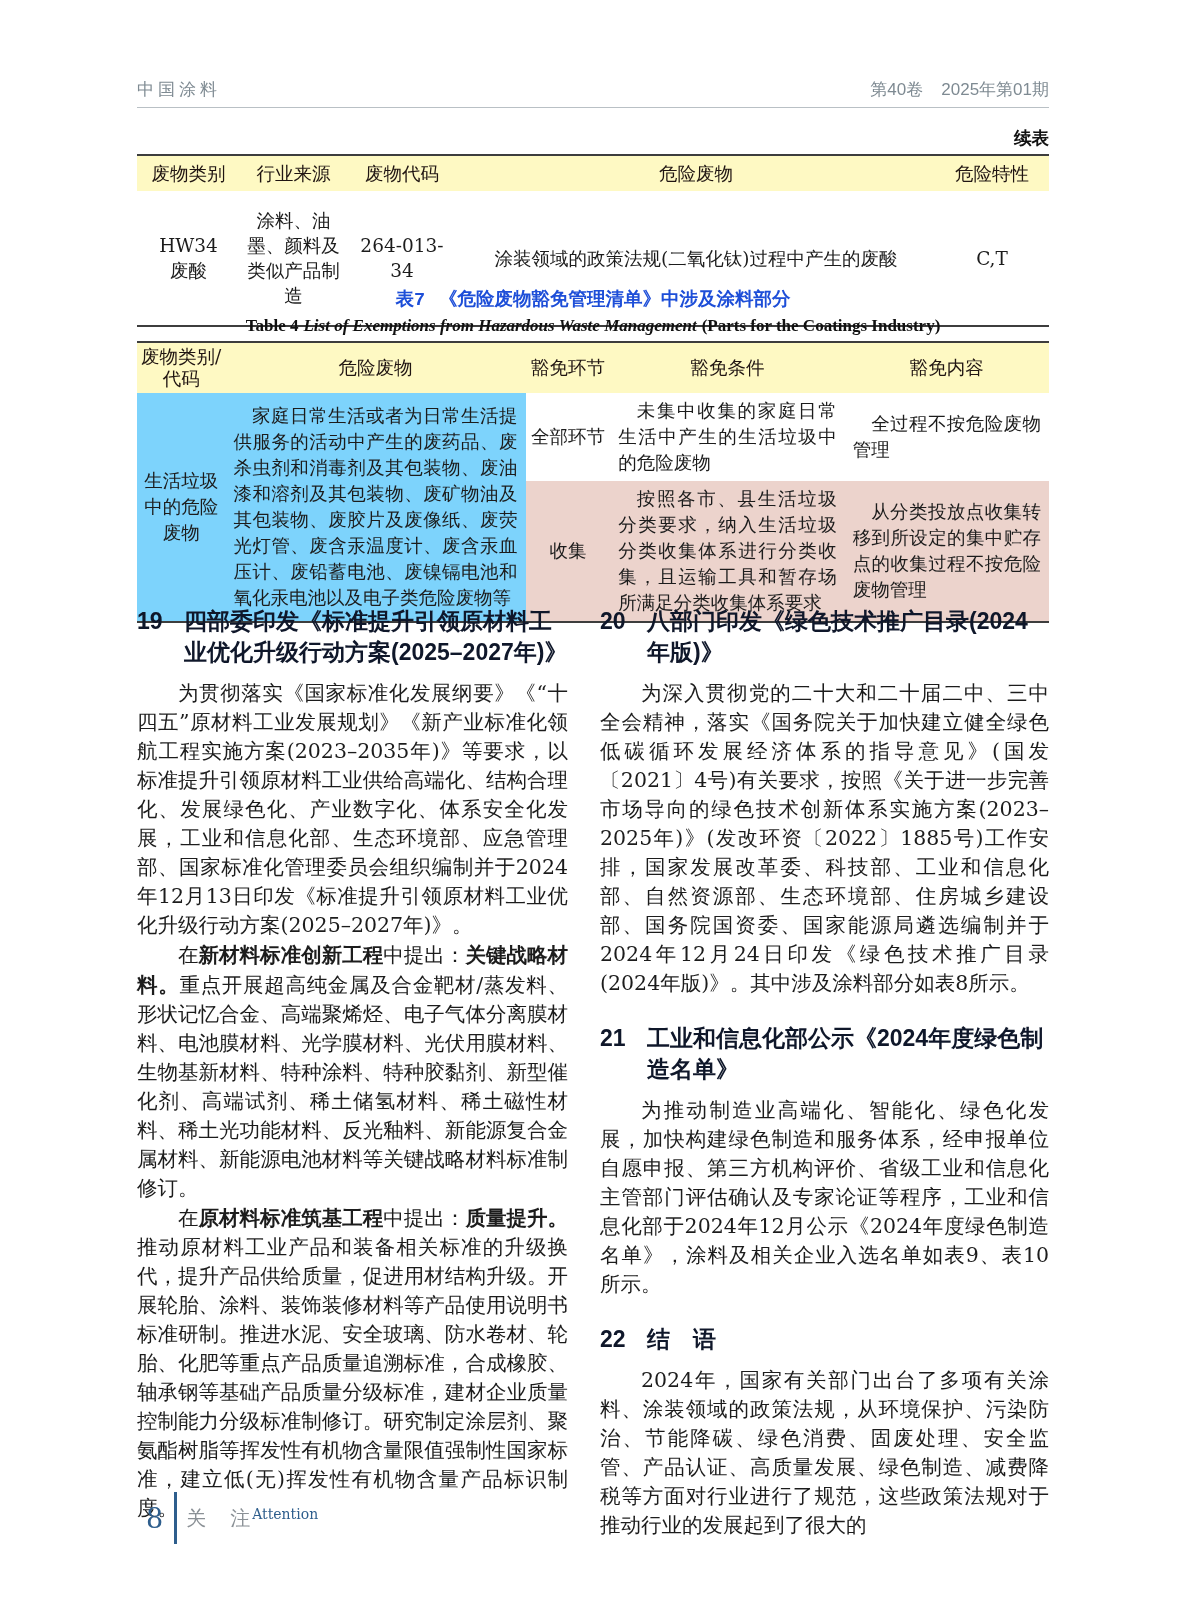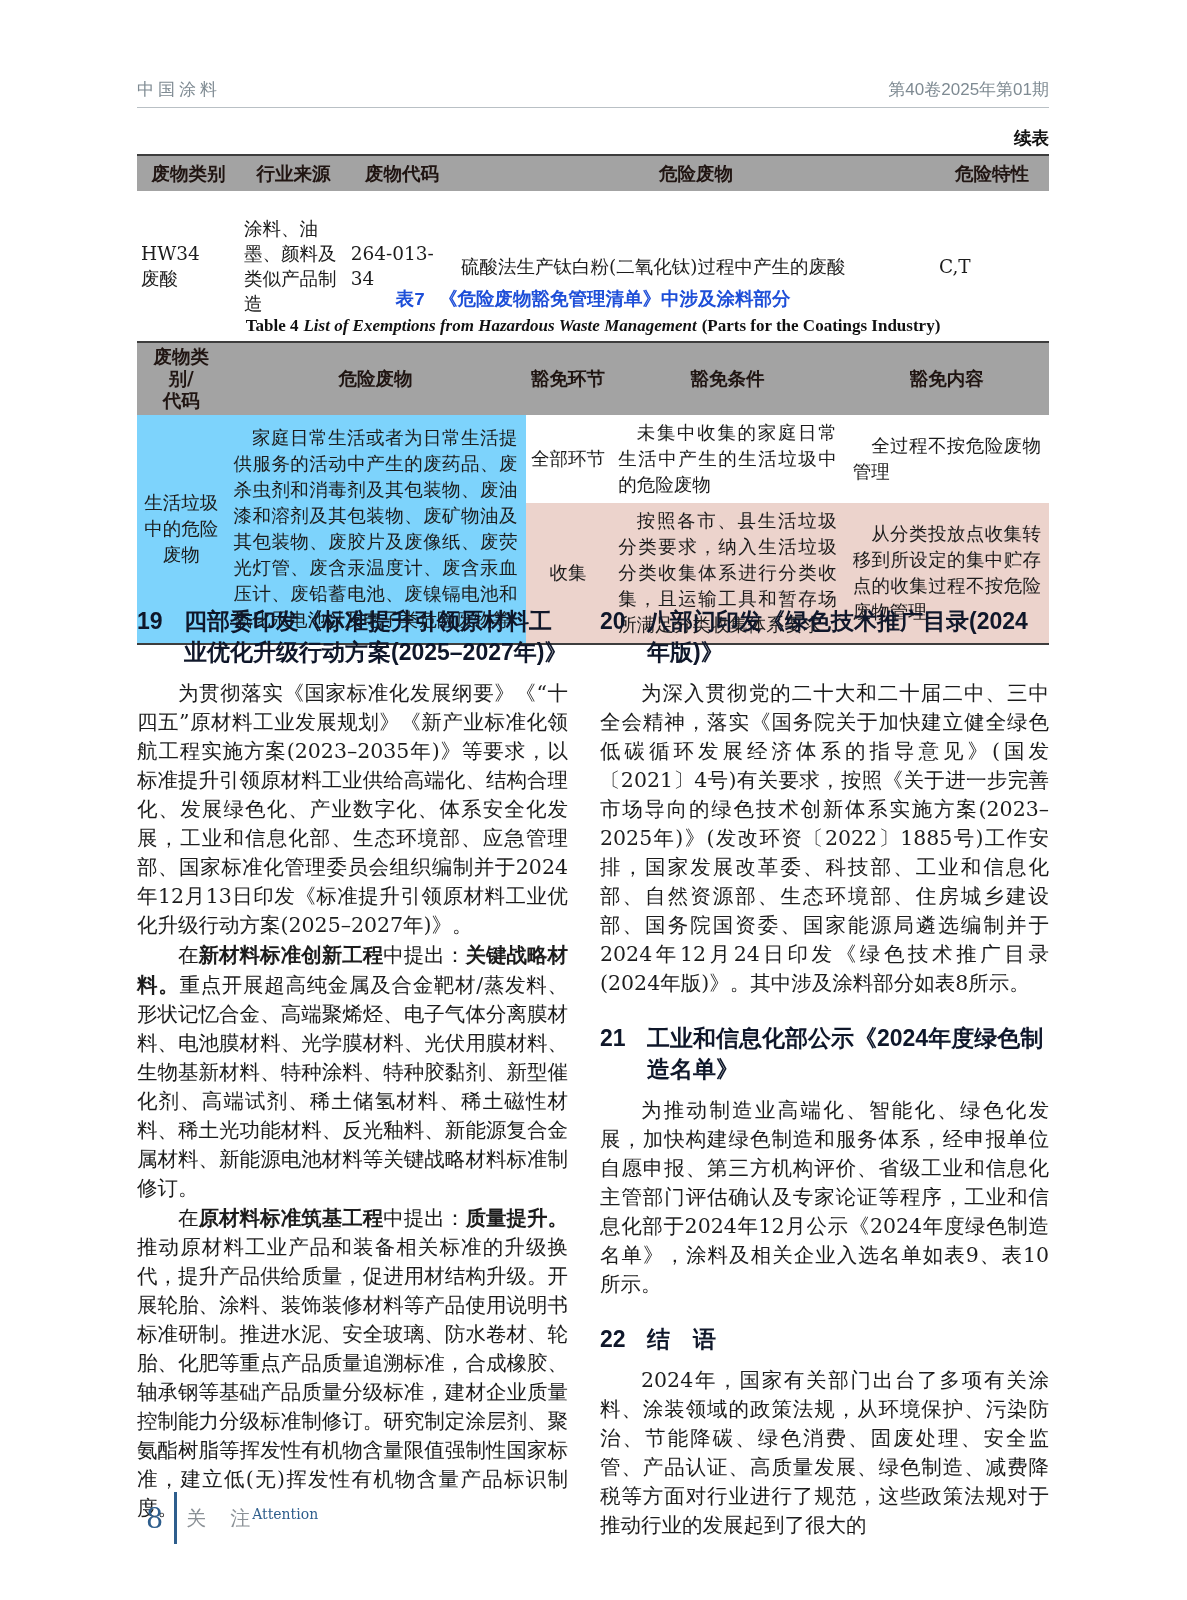--- a/index.html
+++ b/index.html
@@ -10,39 +10,39 @@
     font-family:"DejaVu Serif", serif; color:#1c1c1c;
   }
   
   .pghead {
     position:absolute; left:137px; top:78px; width:912px;
     display:flex; justify-content:space-between;
     font-family:"Liberation Sans", sans-serif;
     font-size:17px; color:#7e8a92;
   }
   .pghead .journal { letter-spacing:4px; }
-  .pghead .vol { }
+  .pghead .vol { margin-right:18px; }
   .pghead-rule { position:absolute; left:137px; top:107px; width:912px; height:1px; background:#b9c0c5; }
   .cont-label {
     position:absolute; left:137px; top:126px; width:912px;
     text-align:right; font-weight:bold; font-size:17.5px; color:#111;
     font-family:"Liberation Sans", sans-serif;
   }
   
   table { border-collapse:collapse; table-layout:fixed; }
   .t6, .t7 {
     position:absolute; left:137px; width:912px;
     border-top:2px solid #3d3d3d; border-bottom:2px solid #3d3d3d;
     font-size:18.5px;
   }
   .t6 { top:154px; }
   .t7 { top:341px; }
-  th { font-weight:bold; background:#a3a3a3; color:#201512; }
+  th { font-weight:normal; background:#fef9c3; color:#201512; }
   .t6 th { height:36px; text-align:center; vertical-align:middle; padding:2px 4px; }
-  .t6 td { vertical-align:middle; padding:25px 4px; line-height:25px; }
+  .t6 td { text-align:center; vertical-align:middle; padding:17px 4px; line-height:25px; }
   .t7 th { text-align:center; vertical-align:middle; padding:3px 4px; line-height:22px; height:50px; }
   .t7 td { vertical-align:middle; padding:5px 8px; line-height:26px; }
   .t7 td.ctr { text-align:center; padding:5px 2px; }
   .t7 td.jst { text-align:justify; text-indent:1em; }
   .t7 tr.hl td { background:#ecd3cc; }
   .t7 td.nobg { background:#7dd3fc; }
   .pre { white-space:pre-line; }
   
   .t7cap { position:absolute; left:137px; top:286px; width:912px; text-align:center; }
   .t7cap-zh { font-family:Liberation Mono, monospace; font-weight:bold; font-size:18.5px; color:#1d4ed8; }
@@ -106,21 +106,21 @@
         <th>危险废物</th>
         <th>危险特性</th>
       </tr>
     </thead>
     <tbody>
       <tr>
         <td class="pre">HW34
 废酸</td>
         <td>涂料、油墨、颜料及类似产品制造</td>
         <td>264-013-34</td>
-        <td>硫酸法生产钛白粉(二氧化钛)过程中产生的废酸</td>
+        <td>涂装领域的政策法规(二氧化钛)过程中产生的废酸</td>
         <td>C,T</td>
       </tr>
     </tbody>
   </table>
 
   <div class="t7cap">
     <div class="t7cap-zh">
       <span class="lbl">表7</span><span>《危险废物豁免管理清单》中涉及涂料部分</span>
     </div>
     <div class="t7cap-en">

